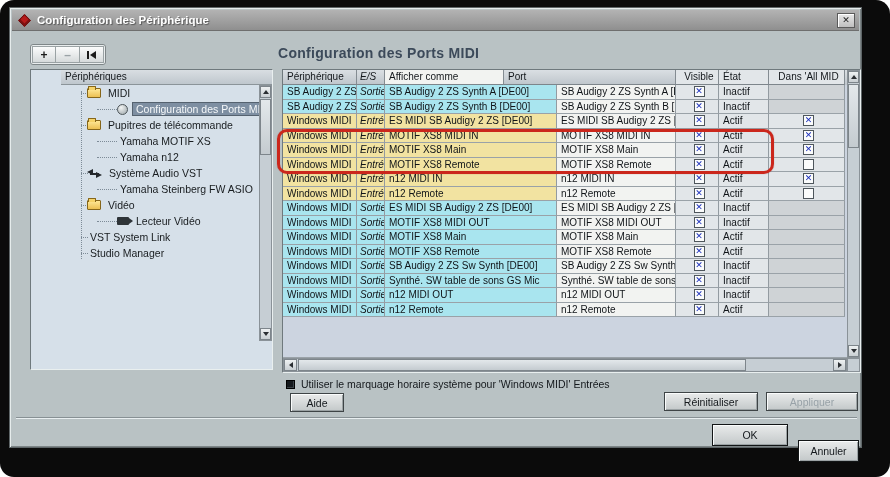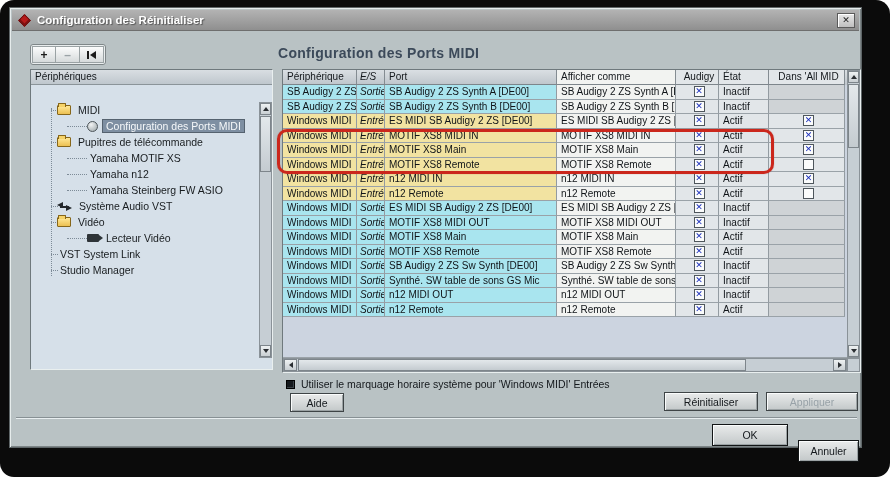--- a/index.html
+++ b/index.html
@@ -26,25 +26,25 @@
         display:flex;align-items:center;justify-content:center;font-size:12px;font-weight:bold;color:#1b1b1b;margin:0;}
   .tbtn + .tbtn{border-left:none;}
   .tbtn.dis{color:#9aa2a6;}
   .skipicon{display:flex;align-items:center;}
   .skipicon .bar{width:2px;height:8px;background:#1b1b1b;margin-right:1px;}
   .skipicon .tri{width:0;height:0;border-top:4px solid transparent;border-bottom:4px solid transparent;border-right:6px solid #1b1b1b;}
 
   .heading{position:absolute;left:268px;top:37px;font-size:14px;font-weight:bold;color:#3c4a5a;letter-spacing:.3px;}
 
   
-  .panel{position:absolute;border:1px solid;border-color:#6f797d #e9efef #e9efef #6f797d;}
+  .panel{position:absolute;border:1px solid;border-color:#6f797d #e9efef #e9efef #6f797d;padding-left:30px;}
   .tree-panel{left:20px;top:61px;width:243px;height:301px;background:#d6e0e9;}
   .panel-header{height:15px;background:linear-gradient(#d9dee2,#bfc7cd);border-bottom:1px solid #8b9499;
                 font-size:10px;color:#14181c;padding:1px 0 0 4px;}
-  .tree-body{position:relative;height:256px;overflow:hidden;margin-top:17px;}
+  .tree-body{position:relative;height:256px;overflow:hidden;}
   .tree-vline{position:absolute;left:20px;top:6px;height:168px;border-left:1px dotted #7d8b97;}
   .titem{position:relative;height:16px;display:flex;align-items:center;}
   .titem .tlabel{font-size:10.5px;color:#181c1f;padding:0 3px;white-space:nowrap;}
   .titem.lvl1{padding-left:26px;}
   .titem.lvl2{padding-left:56px;}
   .titem.lvl1::before{content:'';position:absolute;left:20px;top:8px;width:7px;border-top:1px dotted #7d8b97;}
   .titem.lvl2::before{content:'';position:absolute;left:36px;top:8px;width:20px;border-top:1px dotted #7d8b97;}
   .titem.sel .tlabel{background:#7e8fa2;color:#f5f8fa;border:1px solid #55626f;padding:0 3px;}
   .ticon{display:inline-block;margin-right:4px;flex:none;position:relative;}
   .ticon.folder{width:14px;height:10px;background:linear-gradient(#ffe896,#ecc052);border:1px solid #86661a;border-radius:1px;}
@@ -121,21 +121,21 @@
   .btn-cancel{left:788px;top:432px;width:61px;height:22px;border:1px solid #121516;}
 </style>
 </head>
 <body>
 
 <div class="screen">
   <div class="dialog">
 
     <div class="titlebar">
       <span class="appicon"></span>
-      <span class="title">Configuration des Réinitialiser</span>
+      <span class="title">Configuration des Périphérique</span>
       <span class="closebtn">
           <span>✕</span>
         </span>
     </div>
 
     <div class="toolgroup">
       <button class="tbtn">+</button>
       <button class="tbtn dis">–</button>
       <button class="tbtn">
           <span class="skipicon">
@@ -162,28 +162,28 @@
           <div class="titem lvl1">
             <span class="ticon folder"></span>
             <span class="tlabel">Pupitres de télécommande</span>
           </div>
           <div class="titem lvl2">
             <span class="tlabel">Yamaha MOTIF XS</span>
           </div>
           <div class="titem lvl2">
             <span class="tlabel">Yamaha n12</span>
           </div>
-          <div class="titem lvl2">
-            <span class="tlabel">Yamaha Steinberg FW ASIO</span>
-          </div>
           <div class="titem lvl1">
             <span class="ticon vst">
               <span class="mid"></span>
             </span>
             <span class="tlabel">Système Audio VST</span>
+          </div>
+          <div class="titem lvl2">
+            <span class="tlabel">Yamaha Steinberg FW ASIO</span>
           </div>
           <div class="titem lvl1">
             <span class="ticon folder"></span>
             <span class="tlabel">Vidéo</span>
           </div>
           <div class="titem lvl2">
             <span class="ticon video"></span>
             <span class="tlabel">Lecteur Vidéo</span>
           </div>
           <div class="titem lvl1">
@@ -201,23 +201,23 @@
               <span class="arr down"></span>
             </span>
         </div>
       </div>
     </div>
 
     <div class="panel table-panel">
       <div class="thead">
           <div class="hcell c-dev">Périphérique</div>
           <div class="hcell c-io">E/S</div>
+          <div class="hcell c-show">Afficher comme</div>
           <div class="hcell c-port">Port</div>
-          <div class="hcell c-show">Afficher comme</div>
-          <div class="hcell c-vis">Audigy</div>
+          <div class="hcell c-vis">Visible</div>
           <div class="hcell c-state">État</div>
           <div class="hcell c-all">Dans 'All MID</div>
         </div>
       <div class="tbody">
           <div class="trow dir-out">
             <div class="cell c-dev colored">SB Audigy 2 ZS Syn</div>
             <div class="cell c-io colored">Sortie</div>
             <div class="cell c-port colored">SB Audigy 2 ZS Synth A [DE00]</div>
             <div class="cell c-show">SB Audigy 2 ZS Synth A [DE0</div>
             <div class="cell c-vis">

